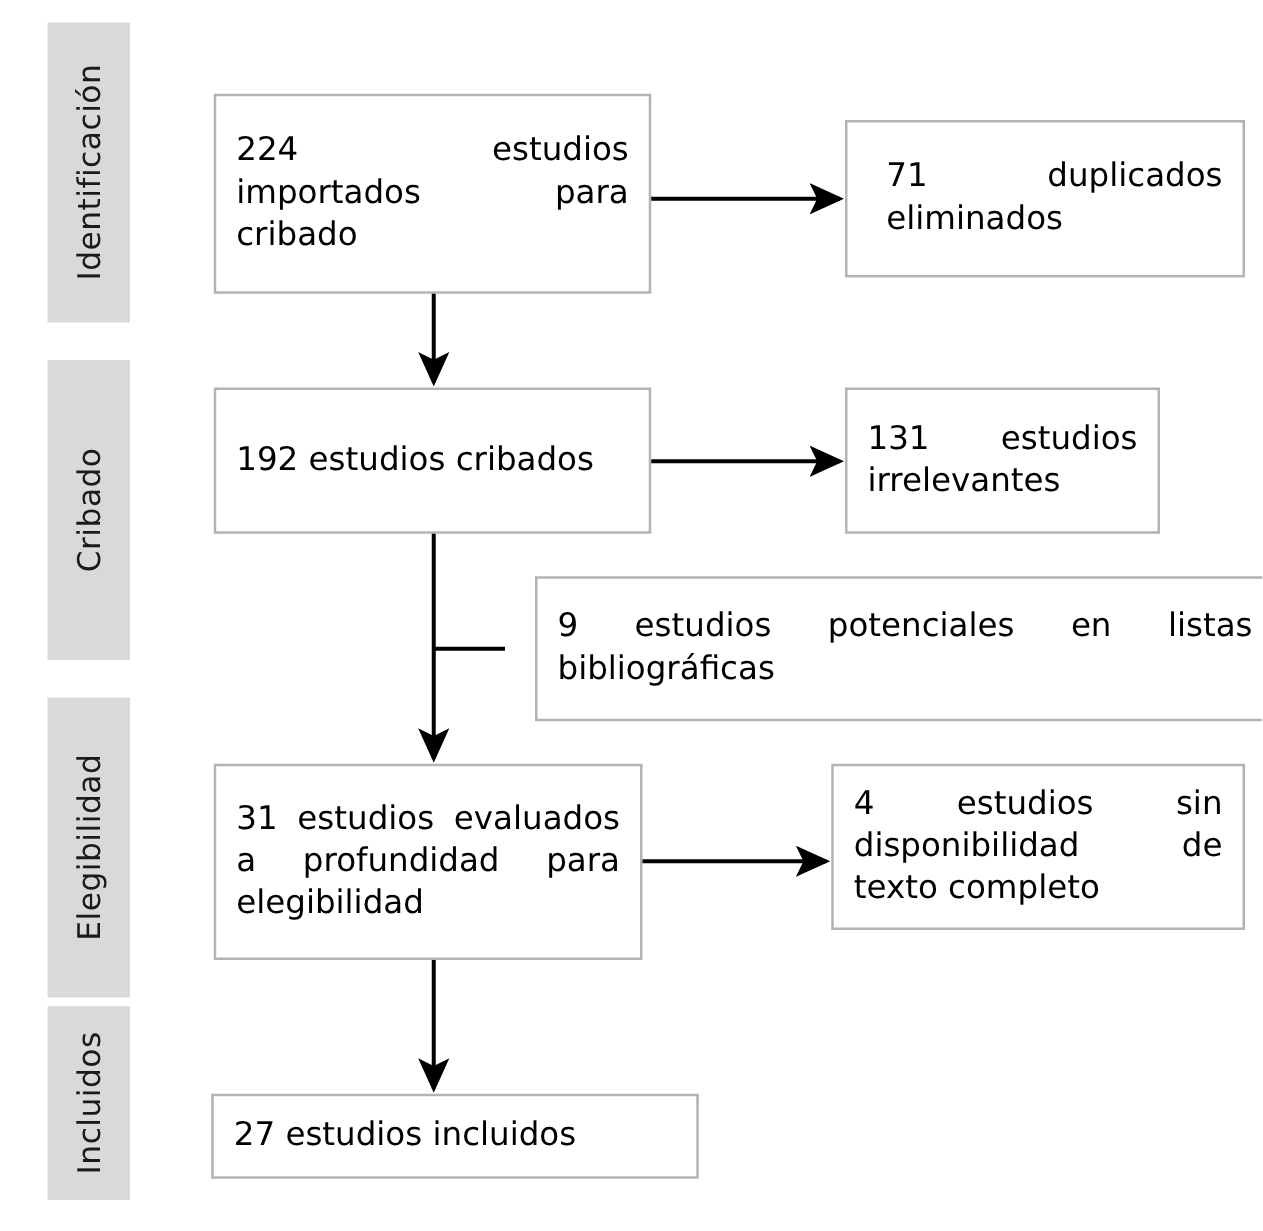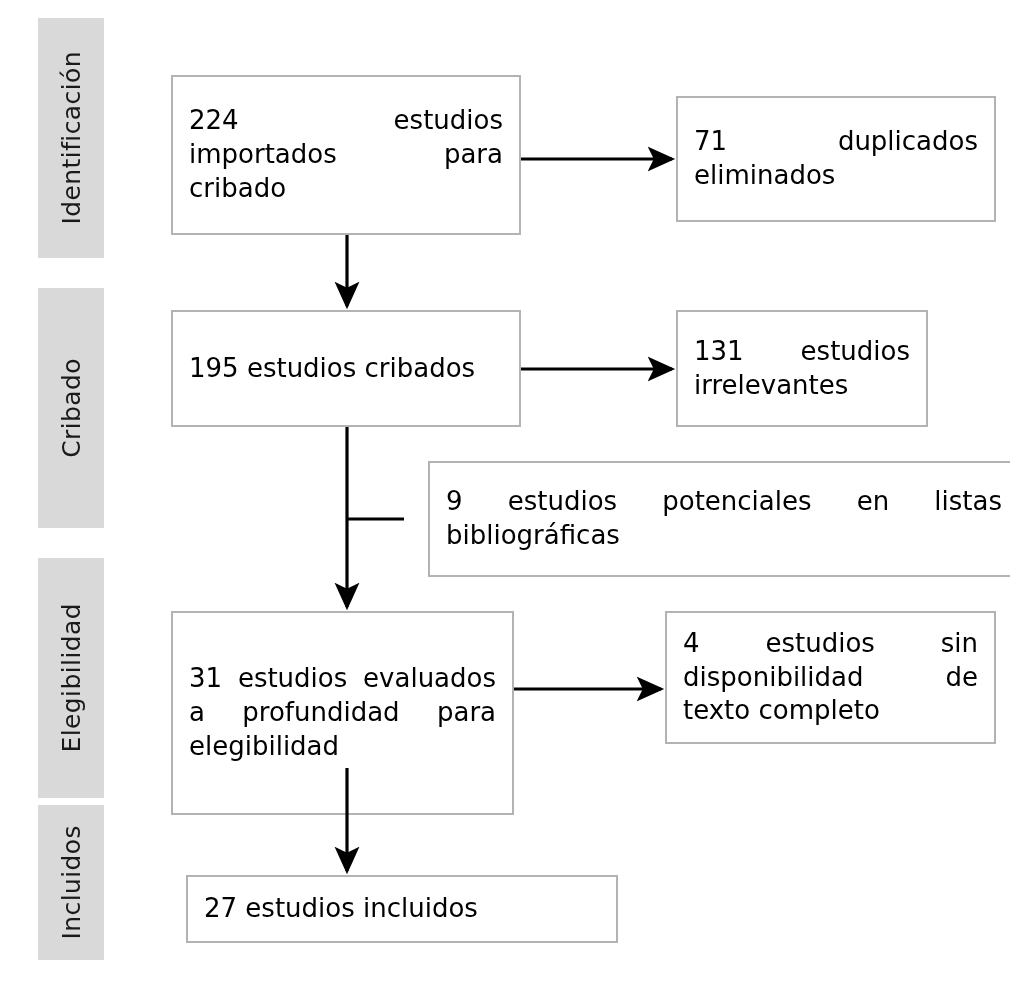--- a/index.html
+++ b/index.html
@@ -89,45 +89,45 @@
   </div>
 
   <div class="phase-band" style="left:38px; top:805px; width:66px; height:155px;">
     <span class="phase-label">Incluidos</span>
   </div>
 
   <div class="flow-box" style="left:171px; top:75px; width:350px; height:160px;">
     <span class="box-text">224 estudios importados para cribado</span>
   </div>
 
-  <div class="flow-box" style="left:676px; top:96px; width:320px; height:126px;">
+  <div class="flow-box" style="left:676px; top:96px; width:320px; height:126px;padding-left:15px;">
     <span class="box-text">71 duplicados eliminados</span>
   </div>
 
   <div class="flow-box" style="left:171px; top:310px; width:350px; height:117px;">
-    <span class="box-text">195 estudios cribados</span>
+    <span class="box-text">192 estudios cribados</span>
   </div>
 
   <div class="flow-box" style="left:676px; top:310px; width:252px; height:117px;">
     <span class="box-text">131 estudios irrelevantes</span>
   </div>
 
   <div class="flow-box" style="left:404px; top:461px; width:592px; height:116px;margin-left:24px;">
     <span class="box-text">9 estudios potenciales en listas bibliográficas</span>
   </div>
 
-  <div class="flow-box" style="left:171px; top:611px; width:343px; height:204px;justify-content:flex-end;">
+  <div class="flow-box" style="left:171px; top:611px; width:343px; height:157px;justify-content:flex-end;">
     <span class="box-text">31 estudios evaluados a profundidad para elegibilidad</span>
   </div>
 
   <div class="flow-box" style="left:665px; top:611px; width:331px; height:133px;">
     <span class="box-text">4 estudios sin disponibilidad de texto completo</span>
   </div>
 
-  <div class="flow-box" style="left:186px; top:875px; width:432px; height:68px;">
+  <div class="flow-box" style="left:169px; top:875px; width:390px; height:68px;">
     <span class="box-text one-line">27 estudios incluidos</span>
   </div>
 
   <svg id="connectors" viewBox="0 0 1010 985">
     <defs>
       <marker id="arrowhead" markerWidth="9" markerHeight="9" refX="7.6" refY="4.5" orient="auto" markerUnits="strokeWidth">
         <path d="M0,0.6 L8.6,4.5 L0,8.4 L1.9,4.5 Z" fill="#000000"></path>
       </marker>
     </defs>
 

